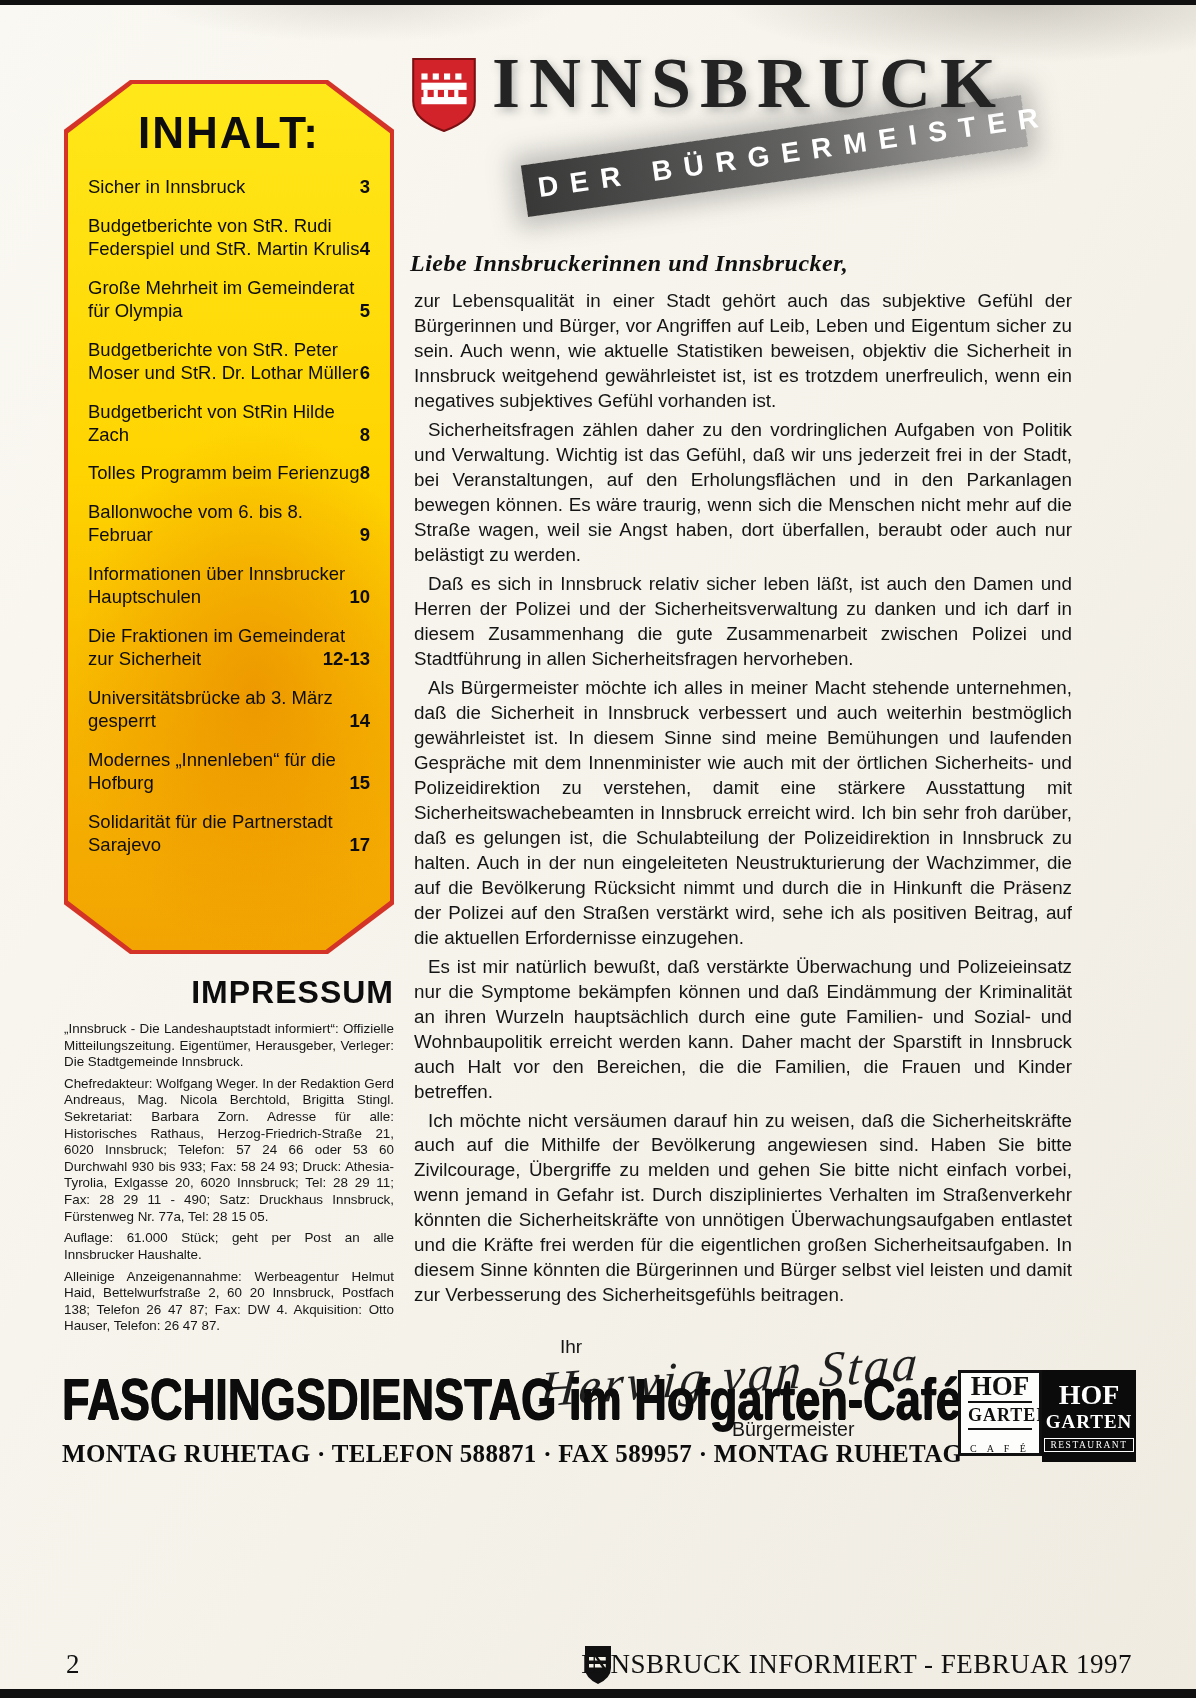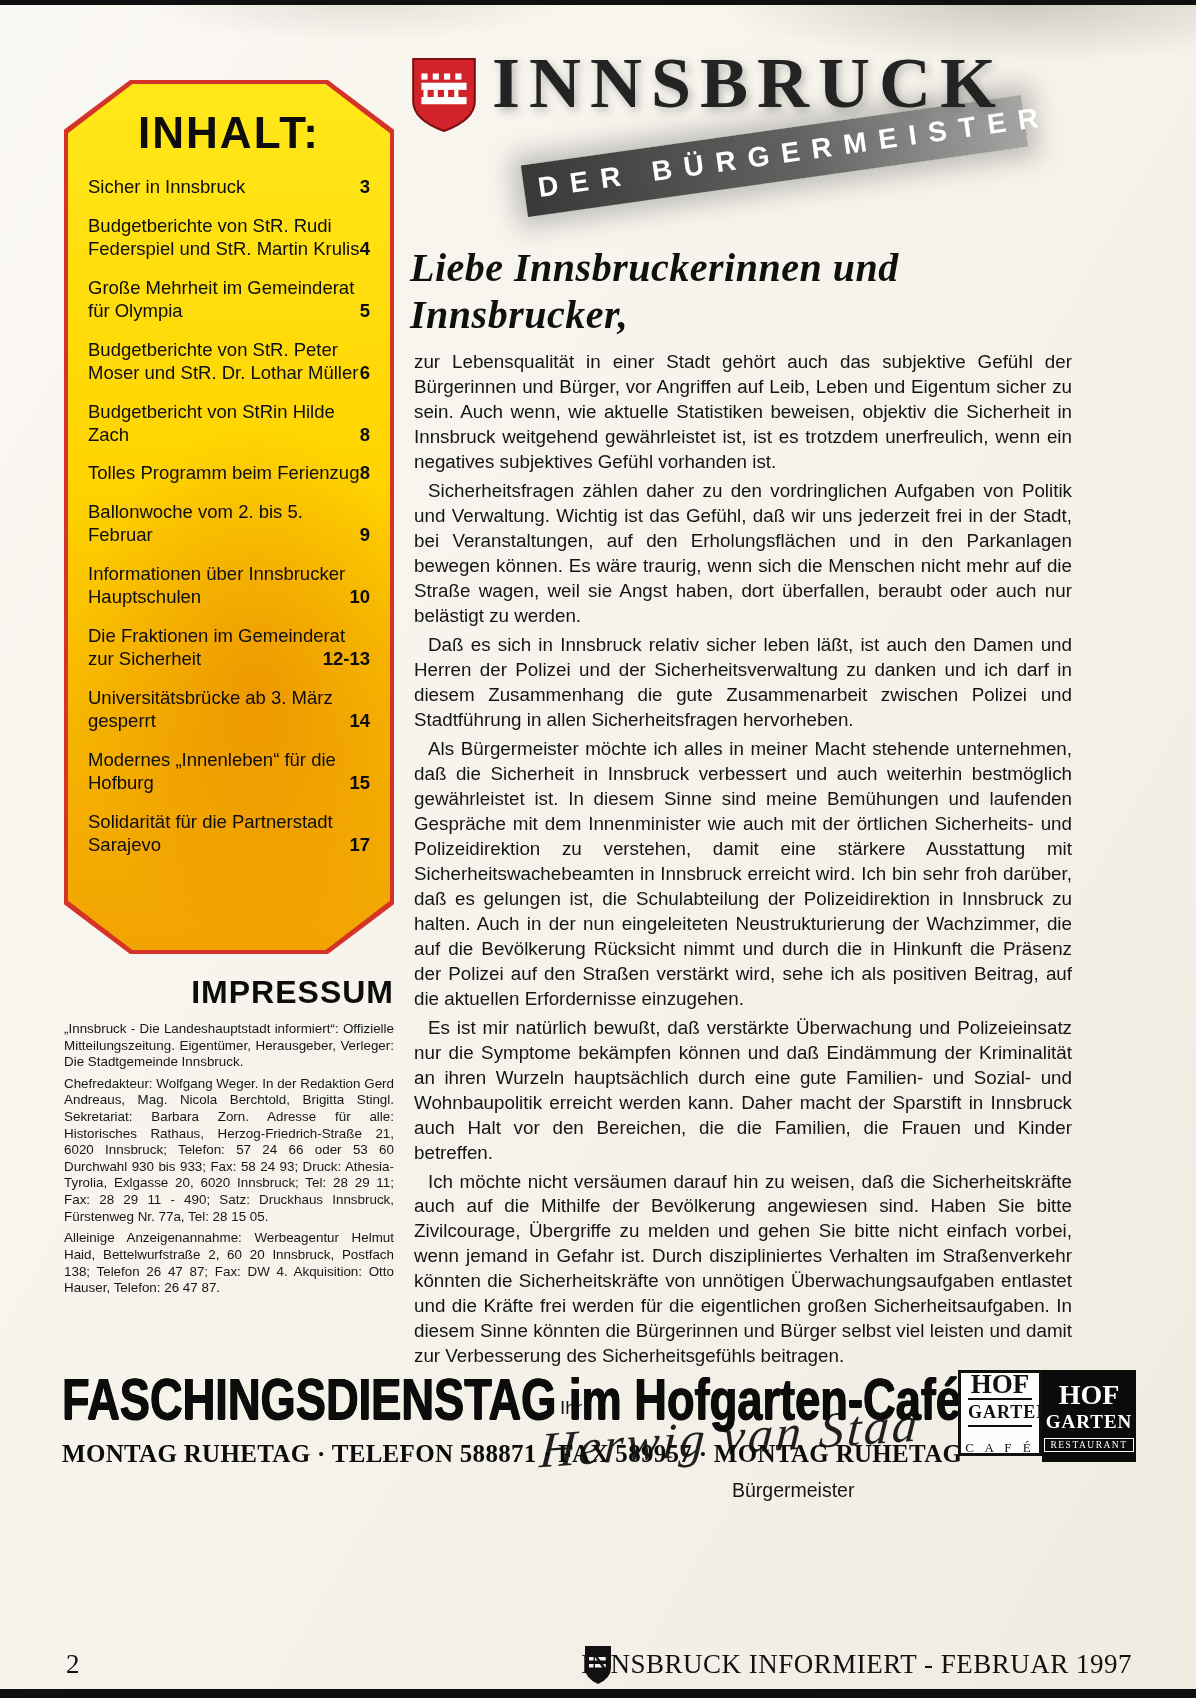--- a/index.html
+++ b/index.html
@@ -47,22 +47,22 @@
     text-align:right;
   }
   .banner{
     position:absolute;left:112px;top:82px;width:505px;z-index:1;box-sizing:border-box;
     transform:rotate(-8deg);padding:9px 14px 11px;text-align:center;
     background:linear-gradient(90deg,rgba(42,42,42,0.93) 0%,rgba(78,78,78,0.88) 55%,rgba(135,135,135,0.72) 100%);
     box-shadow:0 0 24px 10px rgba(90,90,90,0.35);
     color:#ffffff;font-weight:700;font-size:28px;letter-spacing:12px;white-space:nowrap;
   }
   .letter-heading{
-    margin:10px 0 12px;font-family:"Liberation Serif", serif;font-style:italic;font-weight:700;
-    font-size:40px;color:#101010;letter-spacing:0.5px;
+    margin:16px 0 12px;font-family:"Liberation Serif", serif;font-style:italic;font-weight:700;
+    font-size:24px;color:#101010;letter-spacing:0.5px;
   }
   .letter-p{margin:4px;font-size:18.8px;line-height:1.33;text-align:justify;color:#141414;}
   .letter-p + .letter-p{text-indent:14px;}
 
   .signature-block{position:relative;margin-top:28px;height:150px;}
   .closing{margin-left:150px;font-size:19px;}
   .signature-script{
     margin-left:130px;margin-top:2px;width:430px;
     font-family:"Liberation Serif", serif;font-style:italic;font-size:50px;color:#1f1f1f;
     letter-spacing:3px;transform:rotate(-4deg) skewX(-8deg);transform-origin:left center;white-space:nowrap;
@@ -78,21 +78,21 @@
   }
   .ad-subtitle{margin-top:12px;font-family:"Liberation Serif", serif;font-weight:700;font-size:25px;letter-spacing:0.3px;color:#0c0c0c;}
   .ad-logos{position:absolute;right:0;top:0;display:flex;align-items:flex-start;}
   .logo-cafe{
     width:84px;height:86px;box-sizing:border-box;border:3px solid #101010;background:#fdfdfb;
     font-family:"Liberation Serif", serif;color:#101010;text-align:center;
     display:flex;flex-direction:column;justify-content:center;
   }
   .lc1{font-size:27px;font-weight:700;line-height:1.05;border-bottom:2px solid #101010;margin:0 7px;}
   .lc2{font-size:18px;font-weight:700;letter-spacing:1px;border-bottom:2px solid #101010;margin:0 7px;padding:2px 0;}
-  .lc3{font-size:13px;letter-spacing:4px;margin-top:13px;}
+  .lc3{font-size:10px;letter-spacing:4px;margin-top:13px;}
   .logo-rest{
     width:94px;height:92px;background:#0b0b0b;color:#ffffff;text-align:center;
     font-family:"Liberation Serif", serif;display:flex;flex-direction:column;justify-content:center;align-items:center;
   }
   .lr1{font-size:28px;font-weight:700;line-height:1;}
   .lr2{font-size:19px;font-weight:700;letter-spacing:1px;margin-top:2px;}
   .lr3{font-size:9.5px;letter-spacing:1.5px;border:1.5px solid #ffffff;padding:1px 5px;margin-top:5px;}
 
   
   .page-footer{position:absolute;left:0;bottom:12px;width:100%;height:46px;}
@@ -128,21 +128,21 @@
           </div>
           <div class="toc-item">
             <span class="toc-label">Budgetbericht von StRin Hilde Zach</span>
             <span class="toc-num">8</span>
           </div>
           <div class="toc-item">
             <span class="toc-label">Tolles Programm beim Ferienzug</span>
             <span class="toc-num">8</span>
           </div>
           <div class="toc-item">
-            <span class="toc-label">Ballonwoche vom 2. bis 5. Februar</span>
+            <span class="toc-label">Ballonwoche vom 6. bis 8. Februar</span>
             <span class="toc-num">9</span>
           </div>
           <div class="toc-item">
             <span class="toc-label">Informationen über Innsbrucker Hauptschulen</span>
             <span class="toc-num">10</span>
           </div>
           <div class="toc-item">
             <span class="toc-label">Die Fraktionen im Gemeinderat zur Sicherheit</span>
             <span class="toc-num">12-13</span>
           </div>
@@ -157,20 +157,21 @@
           <div class="toc-item">
             <span class="toc-label">Solidarität für die Partnerstadt Sarajevo</span>
             <span class="toc-num">17</span>
           </div>
       </div>
     </div>
 
     <h3 class="impressum-title">IMPRESSUM</h3>
     <p class="impressum-p">„Innsbruck - Die Landeshauptstadt informiert“: Offizielle Mitteilungszeitung. Eigentümer, Herausgeber, Verleger: Die Stadtgemeinde Innsbruck.</p>
       <p class="impressum-p">Chefredakteur: Wolfgang Weger. In der Redaktion Gerd Andreaus, Mag. Nicola Berchtold, Brigitta Stingl. Sekretariat: Barbara Zorn. Adresse für alle: Historisches Rathaus, Herzog-Friedrich-Straße 21, 6020 Innsbruck; Telefon: 57 24 66 oder 53 60 Durchwahl 930 bis 933; Fax: 58 24 93; Druck: Athesia-Tyrolia, Exlgasse 20, 6020 Innsbruck; Tel: 28 29 11; Fax: 28 29 11 - 490; Satz: Druckhaus Innsbruck, Fürstenweg Nr. 77a, Tel: 28 15 05.</p>
+      <p class="impressum-p">Auflage: 61.000 Stück; geht per Post an alle Innsbrucker Haushalte.</p>
       <p class="impressum-p">Alleinige Anzeigenannahme: Werbeagentur Helmut Haid, Bettelwurfstraße 2, 60 20 Innsbruck, Postfach 138; Telefon 26 47 87; Fax: DW 4. Akquisition: Otto Hauser, Telefon: 26 47 87.</p>
   </aside>
 
   <main class="right-col">
     <header class="masthead">
       <svg class="coat" viewBox="0 0 66 76" aria-hidden="true">
         <path d="M3,3 H63 V44 Q63,62 33,73 Q3,62 3,44 Z" fill="#d2232a" stroke="#7a1012" stroke-width="2"></path>
         <g fill="#ffffff">
           <rect x="11" y="26" width="44" height="7"></rect>
           <rect x="11" y="40" width="44" height="7"></rect>

